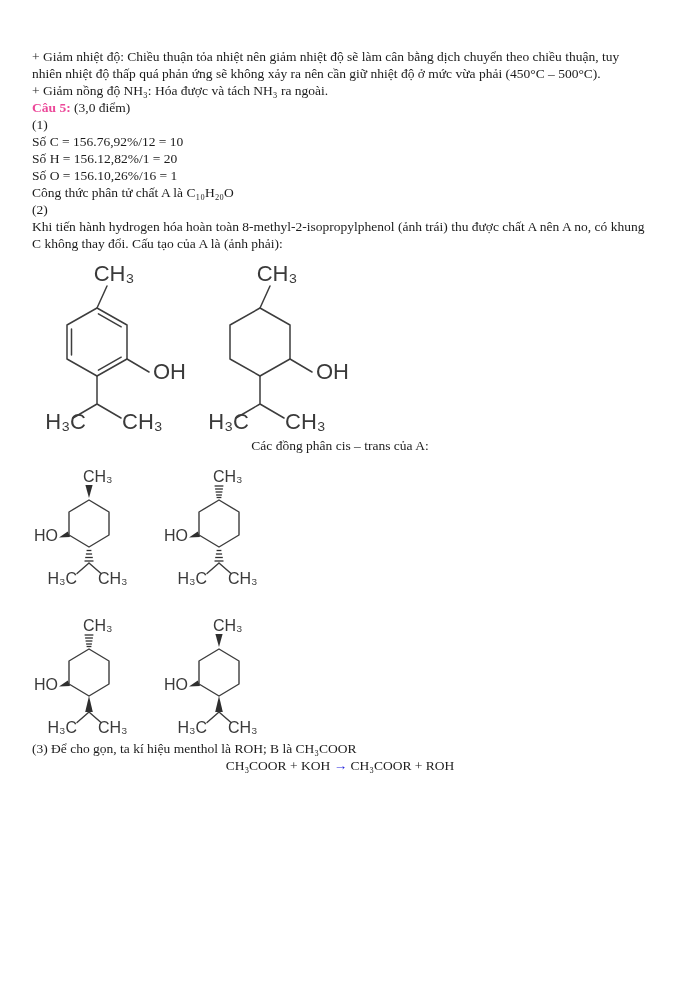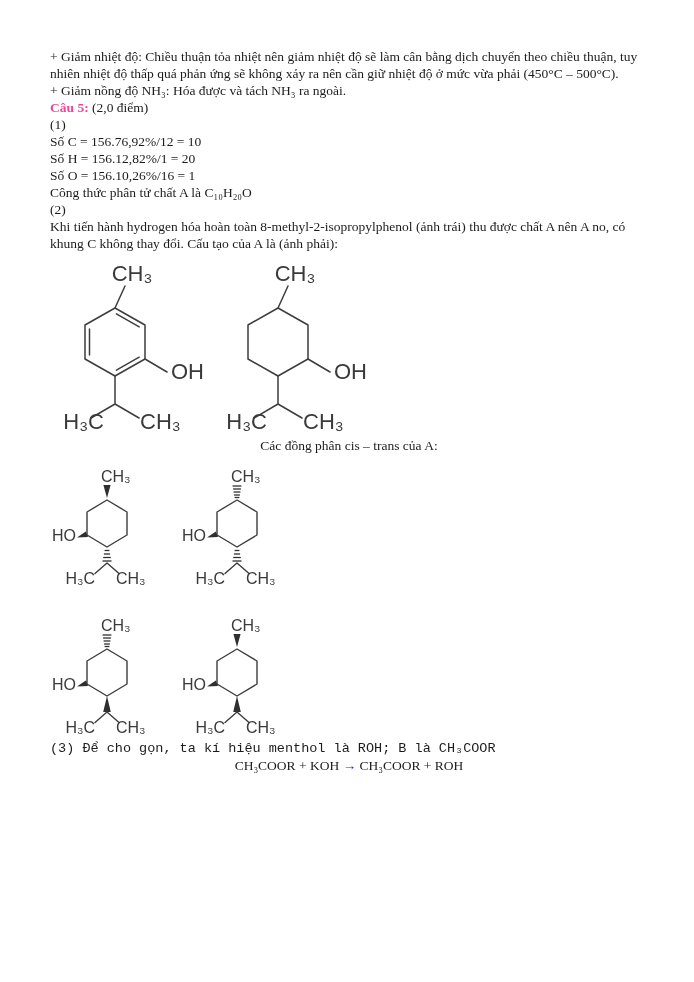--- a/index.html
+++ b/index.html
@@ -1,33 +1,33 @@
 <!DOCTYPE html>
 <html><head>
 <meta charset="utf-8">
 <style>
   html, body { margin: 0; padding: 0; background: #ffffff; }
   .doc {
     position: relative;
     width: 694px;
     height: 982px;
     box-sizing: border-box;
-    padding: 48px 46px 0 50px;
+    padding: 48px 46px 0 32px;
     background: #ffffff;
     font-family: "Liberation Serif", serif;
     font-size: 13.5px;
     line-height: 17px;
     color: #1c1c1c;
     overflow: hidden;
   }
   .doc p { margin: 0; }
   .mt5  { margin-top: 5px; }
   .mt6  { margin-top: 6px; }
   .mt8  { margin-top: 8px; text-align: center; }
-  .mt10 { margin-top: 10px; font-family: Liberation Mono, monospace; }
+  .mt10 { margin-top: 10px; }
   .mt13 { margin-top: 13px; }
   .mt25 { margin-top: 25px; }
   .mt35 { margin-top: 35px; }
   .q-label { color: #ec4899; font-weight: bold; }
   .arrow { color: #2222dd; }
 
   .fig-row-1 { display: flex; gap: 10px; margin: 3px 0 0 10px; }
   .iso-row { display: flex; }
 
   svg.struct .ring, svg.struct .bond,
@@ -52,21 +52,21 @@
 <body>
 
 <div class="doc">
 
   <p>+ Giảm nhiệt độ: Chiều thuận tỏa nhiệt nên giảm nhiệt độ sẽ làm cân bằng dịch chuyển theo chiều thuận, tuy nhiên nhiệt độ thấp quá phản ứng sẽ không xảy ra nên cần giữ nhiệt độ ở mức vừa phải (450°C – 500°C).</p>
 
   <p class="mt6">+ Giảm nồng độ NH₃: Hóa được và tách NH₃ ra ngoài.</p>
 
   <p class="mt35">
     <span class="q-label">Câu 5:</span>
-    <span>(2,0 điểm)</span>
+    <span>(3,0 điểm)</span>
   </p>
 
   <p class="mt6">(1)</p>
   <p class="mt5">Số C = 156.76,92%/12 = 10</p>
   <p class="mt6">Số H = 156.12,82%/1 = 20</p>
   <p class="mt6">Số O = 156.10,26%/16 = 1</p>
   <p class="mt6">Công thức phân tử chất A là C₁₀H₂₀O</p>
 
   <p class="mt6">(2)</p>
   <p class="mt5">Khi tiến hành hydrogen hóa hoàn toàn 8-methyl-2-isopropylphenol (ảnh trái) thu được chất A nên A no, có khung C không thay đổi. Cấu tạo của A là (ảnh phải):</p>

